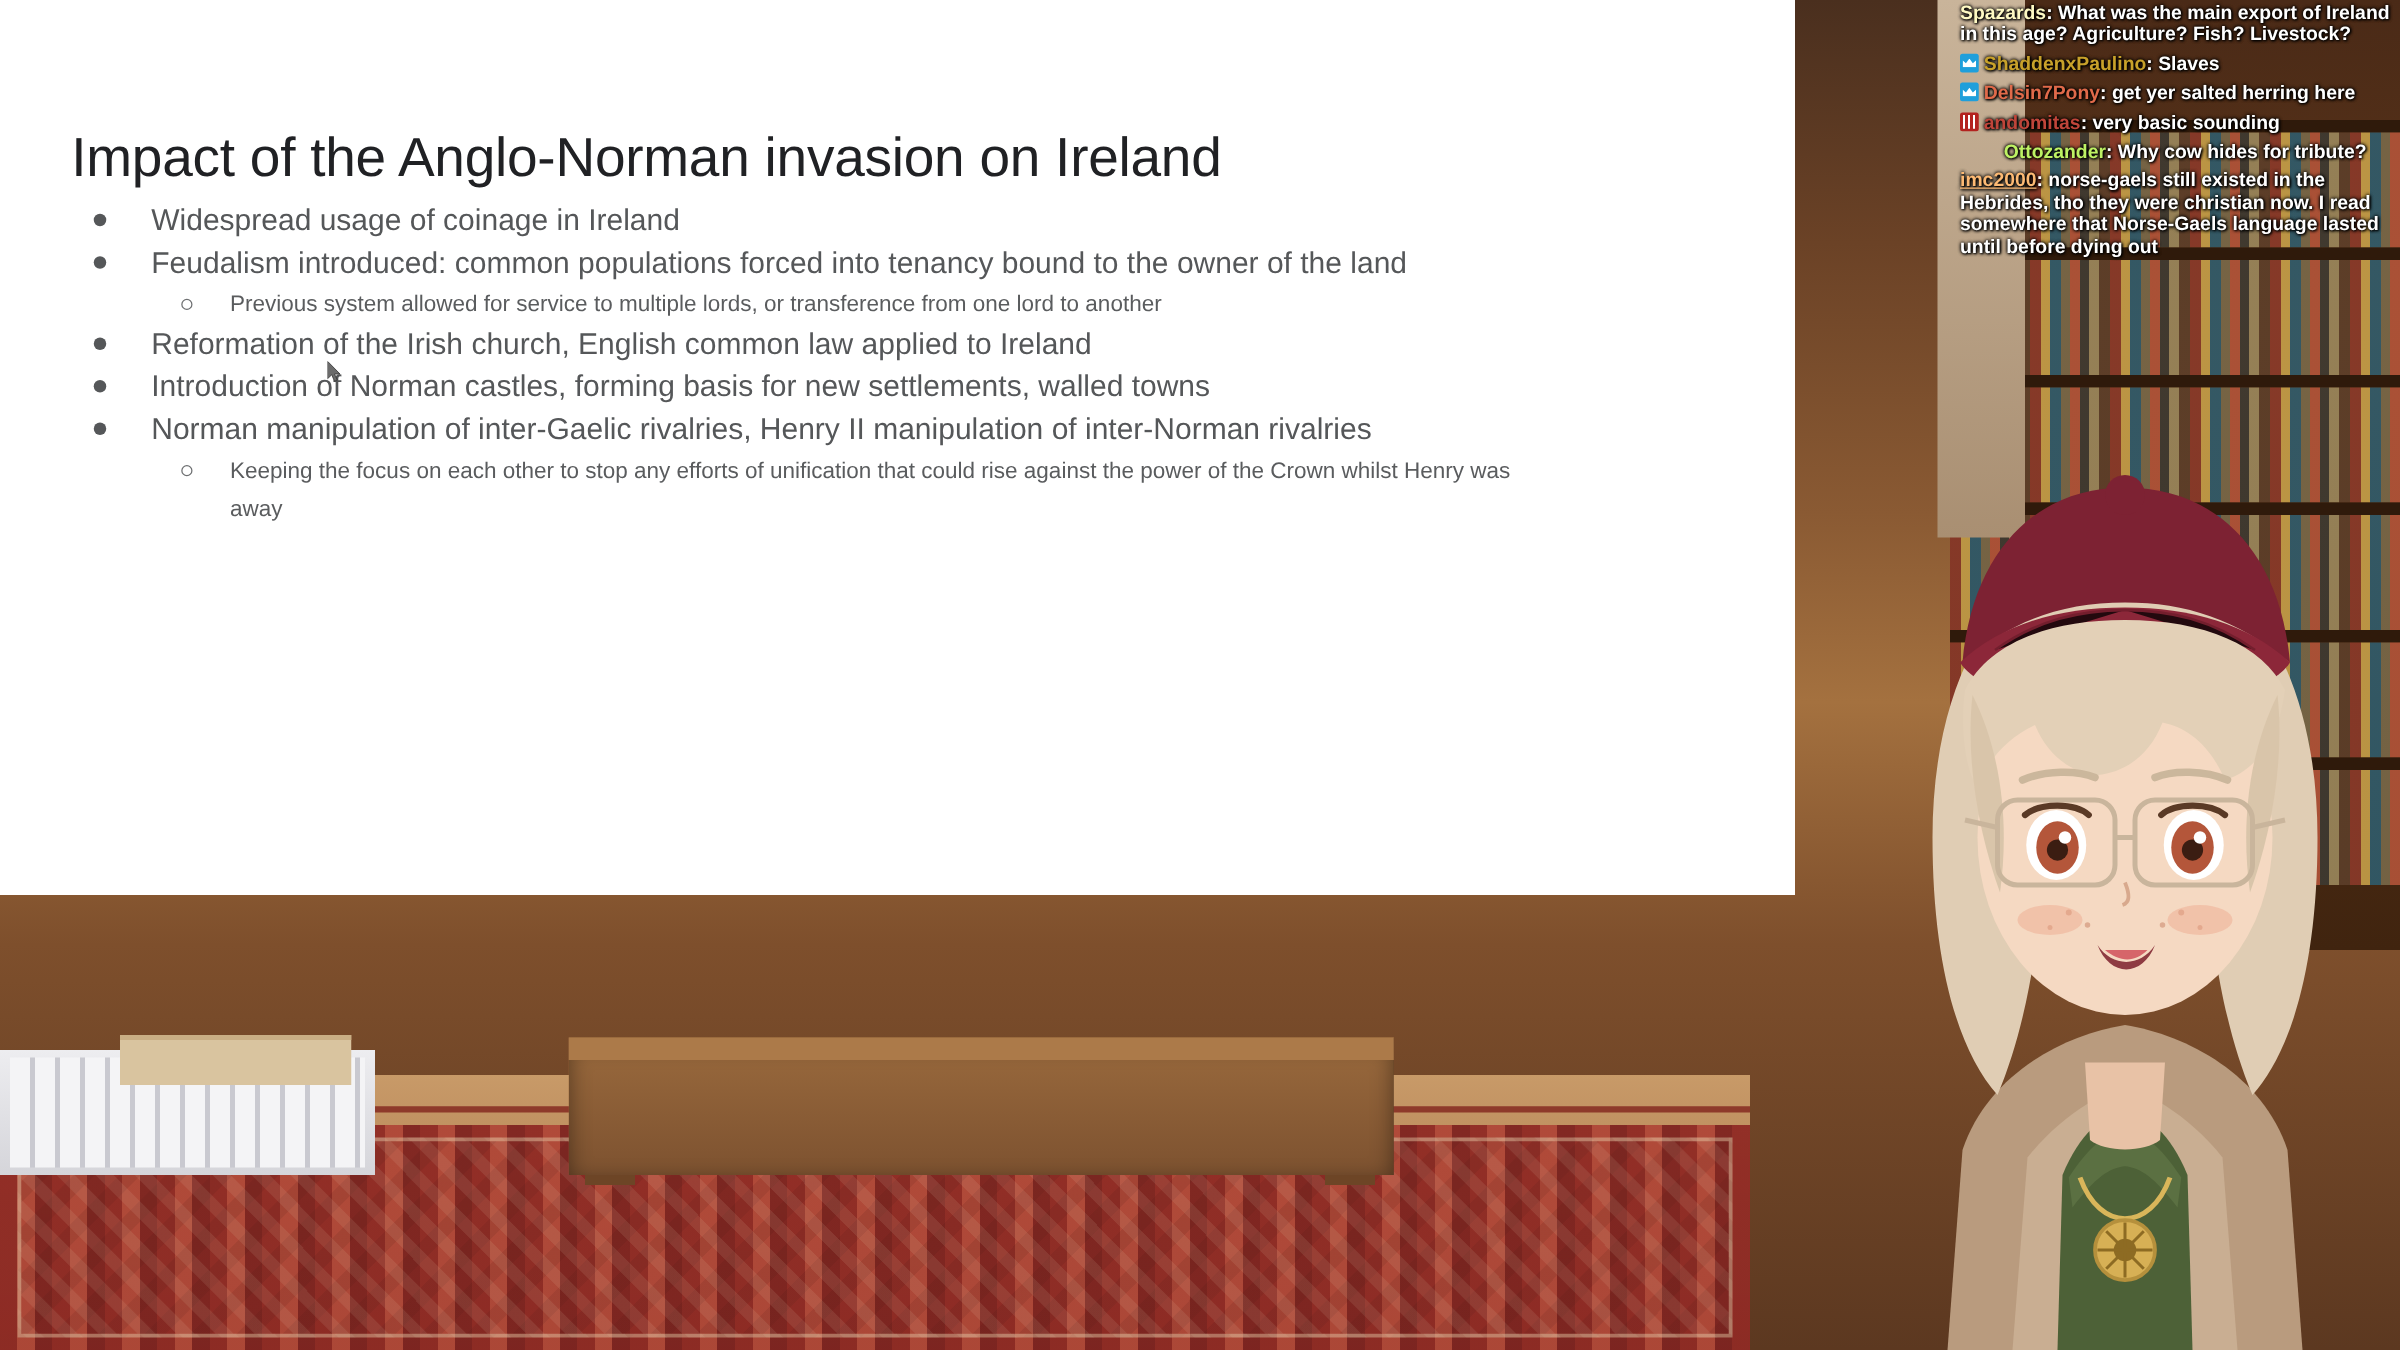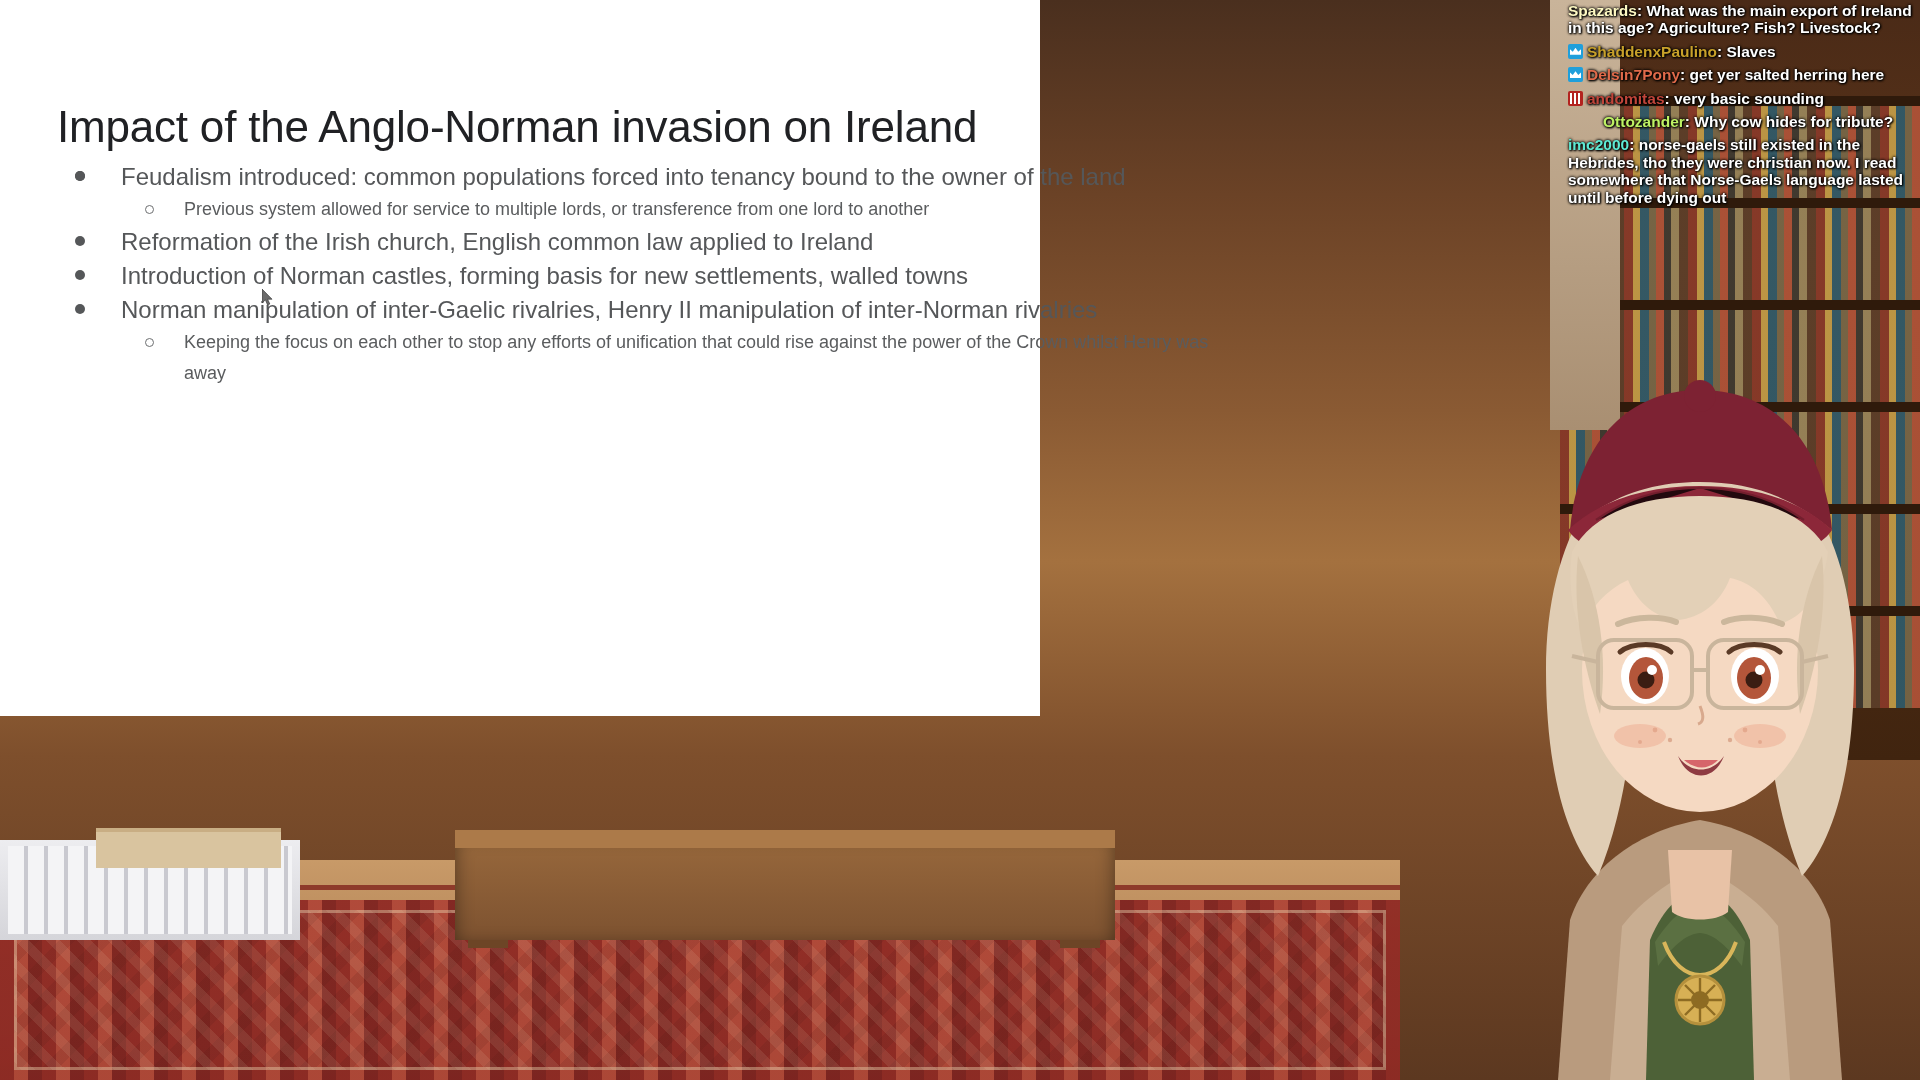--- a/index.html
+++ b/index.html
@@ -46,21 +46,21 @@
   .bookshelf .plank{position:absolute;left:0;width:100%;height:10px;background:#2f1a0b;}
   .bookshelf .books{position:absolute;left:0;width:100%;height:92px;
     background:repeating-linear-gradient(90deg,
       #8c3a2a 0 9px,#c9a24a 9px 16px,#2f5d6e 16px 25px,#7a6a4a 25px 32px,
       #b5553a 32px 40px,#3d3a32 40px 47px,#9d8a5e 47px 55px,#5d3f2a 55px 64px);
     opacity:.88;}
   .wall-left{position:absolute;right:300px;top:0;width:70px;height:430px;
     background:linear-gradient(180deg,#c9b49a,#a98f72);}
 
   
-  #slide{position:absolute;left:0;top:0;width:1040px;height:716px;background:#ffffff;}
+  #slide{position:absolute;left:0;top:0;width:1436px;height:716px;background:#ffffff;}
   #slide-title{position:absolute;left:57px;top:72px;width:1120px;
     font-size:44px;line-height:1.16;color:#202124;font-weight:400;
     letter-spacing:-.2px;}
   #slide-body{position:absolute;left:57px;top:160px;width:1190px;color:#595959;}
 
   ul.l1{list-style:none;margin:0;padding:0;}
   ul.l1>li{position:relative;padding-left:64px;font-size:24px;line-height:34px;margin:0 0 0 0;color:#555759;}
   ul.l1>li>.b1{position:absolute;left:18px;top:11px;width:10px;height:10px;border-radius:50%;background:#555759;}
   ul.l2{list-style:none;margin:0 0 0 0;padding:0;}
   ul.l2>li{position:relative;padding-left:63px;font-size:18px;line-height:31px;color:#5a5c5e;}
@@ -119,20 +119,21 @@
   <div class="shelf"></div>
   <div class="box"></div>
 </div>
 
 <div id="slide">
   <h1 id="slide-title">Impact of the Anglo-Norman invasion on Ireland</h1>
   <div id="slide-body">
     <ul class="l1" id="bullet-list">
         <li>
           <span class="b1"></span>
+          <span class="ltext">Widespread usage of coinage in Ireland</span>
         </li>
         <li>
           <span class="b1"></span>
           <span class="ltext">Feudalism introduced: common populations forced into tenancy bound to the owner of the land</span>
           <ul class="l2">
             <li>
               <span class="b2"></span>
               <span class="ltext">Previous system allowed for service to multiple lords, or transference from one lord to another</span>
             </li>
           </ul>
@@ -163,21 +164,21 @@
     </svg>
   </div>
 </div>
 
 <div id="chat">
     <div class="msg"><span class="user" style="color: #fef9c3;">Spazards</span><span class="colon">: </span><span class="body">What was the main export of Ireland in this age? Agriculture? Fish? Livestock?</span></div>
     <div class="msg"><span class="badge sub"></span><span class="user" style="color: rgb(200, 161, 42);">ShaddenxPaulino</span><span class="colon">: </span><span class="body">Slaves</span></div>
     <div class="msg"><span class="badge sub"></span><span class="user" style="color: rgb(224, 106, 74);">Delsin7Pony</span><span class="colon">: </span><span class="body">get yer salted herring here</span></div>
     <div class="msg"><span class="badge verified"></span><span class="user" style="color: rgb(192, 69, 58);">andomitas</span><span class="colon">: </span><span class="body">very basic sounding</span></div>
     <div class="msg"><span class="user" style="color: #bef264; padding-left: 35px;">Ottozander</span><span class="colon">: </span><span class="body">Why cow hides for tribute?</span></div>
-    <div class="msg"><span class="user" style="color: #5eead4;">imc2000</span><span class="colon">: </span><span class="body">norse-gaels still existed in the Hebrides, tho they were christian now. I read somewhere that Norse-Gaels language lasted until before dying out</span></div>
+    <div class="msg"><span class="user" style="color: #fdba74; text-decoration: underline;">imc2000</span><span class="colon">: </span><span class="body">norse-gaels still existed in the Hebrides, tho they were christian now. I read somewhere that Norse-Gaels language lasted until before dying out</span></div>
   </div>
 
 <svg id="avatar" viewBox="0 0 470 880">
 
   <path d="M108 880 L120 720 C140 660 200 628 250 620 C300 628 360 660 380 720 L392 880 Z" fill="#b99b7e"></path>
   <path d="M160 880 L172 726 C200 690 238 672 250 668 C262 672 300 690 328 726 L340 880 Z" fill="#c9ae92"></path>
 
   <path d="M196 880 L200 740 C214 706 232 692 250 690 C268 692 286 706 300 740 L304 880 Z" fill="#4d6137"></path>
   <path d="M205 742 C222 716 236 706 250 704 C264 706 278 716 295 742 L292 766 C274 742 262 734 250 733 C238 734 226 742 208 766 Z" fill="#5b7042"></path>
 

